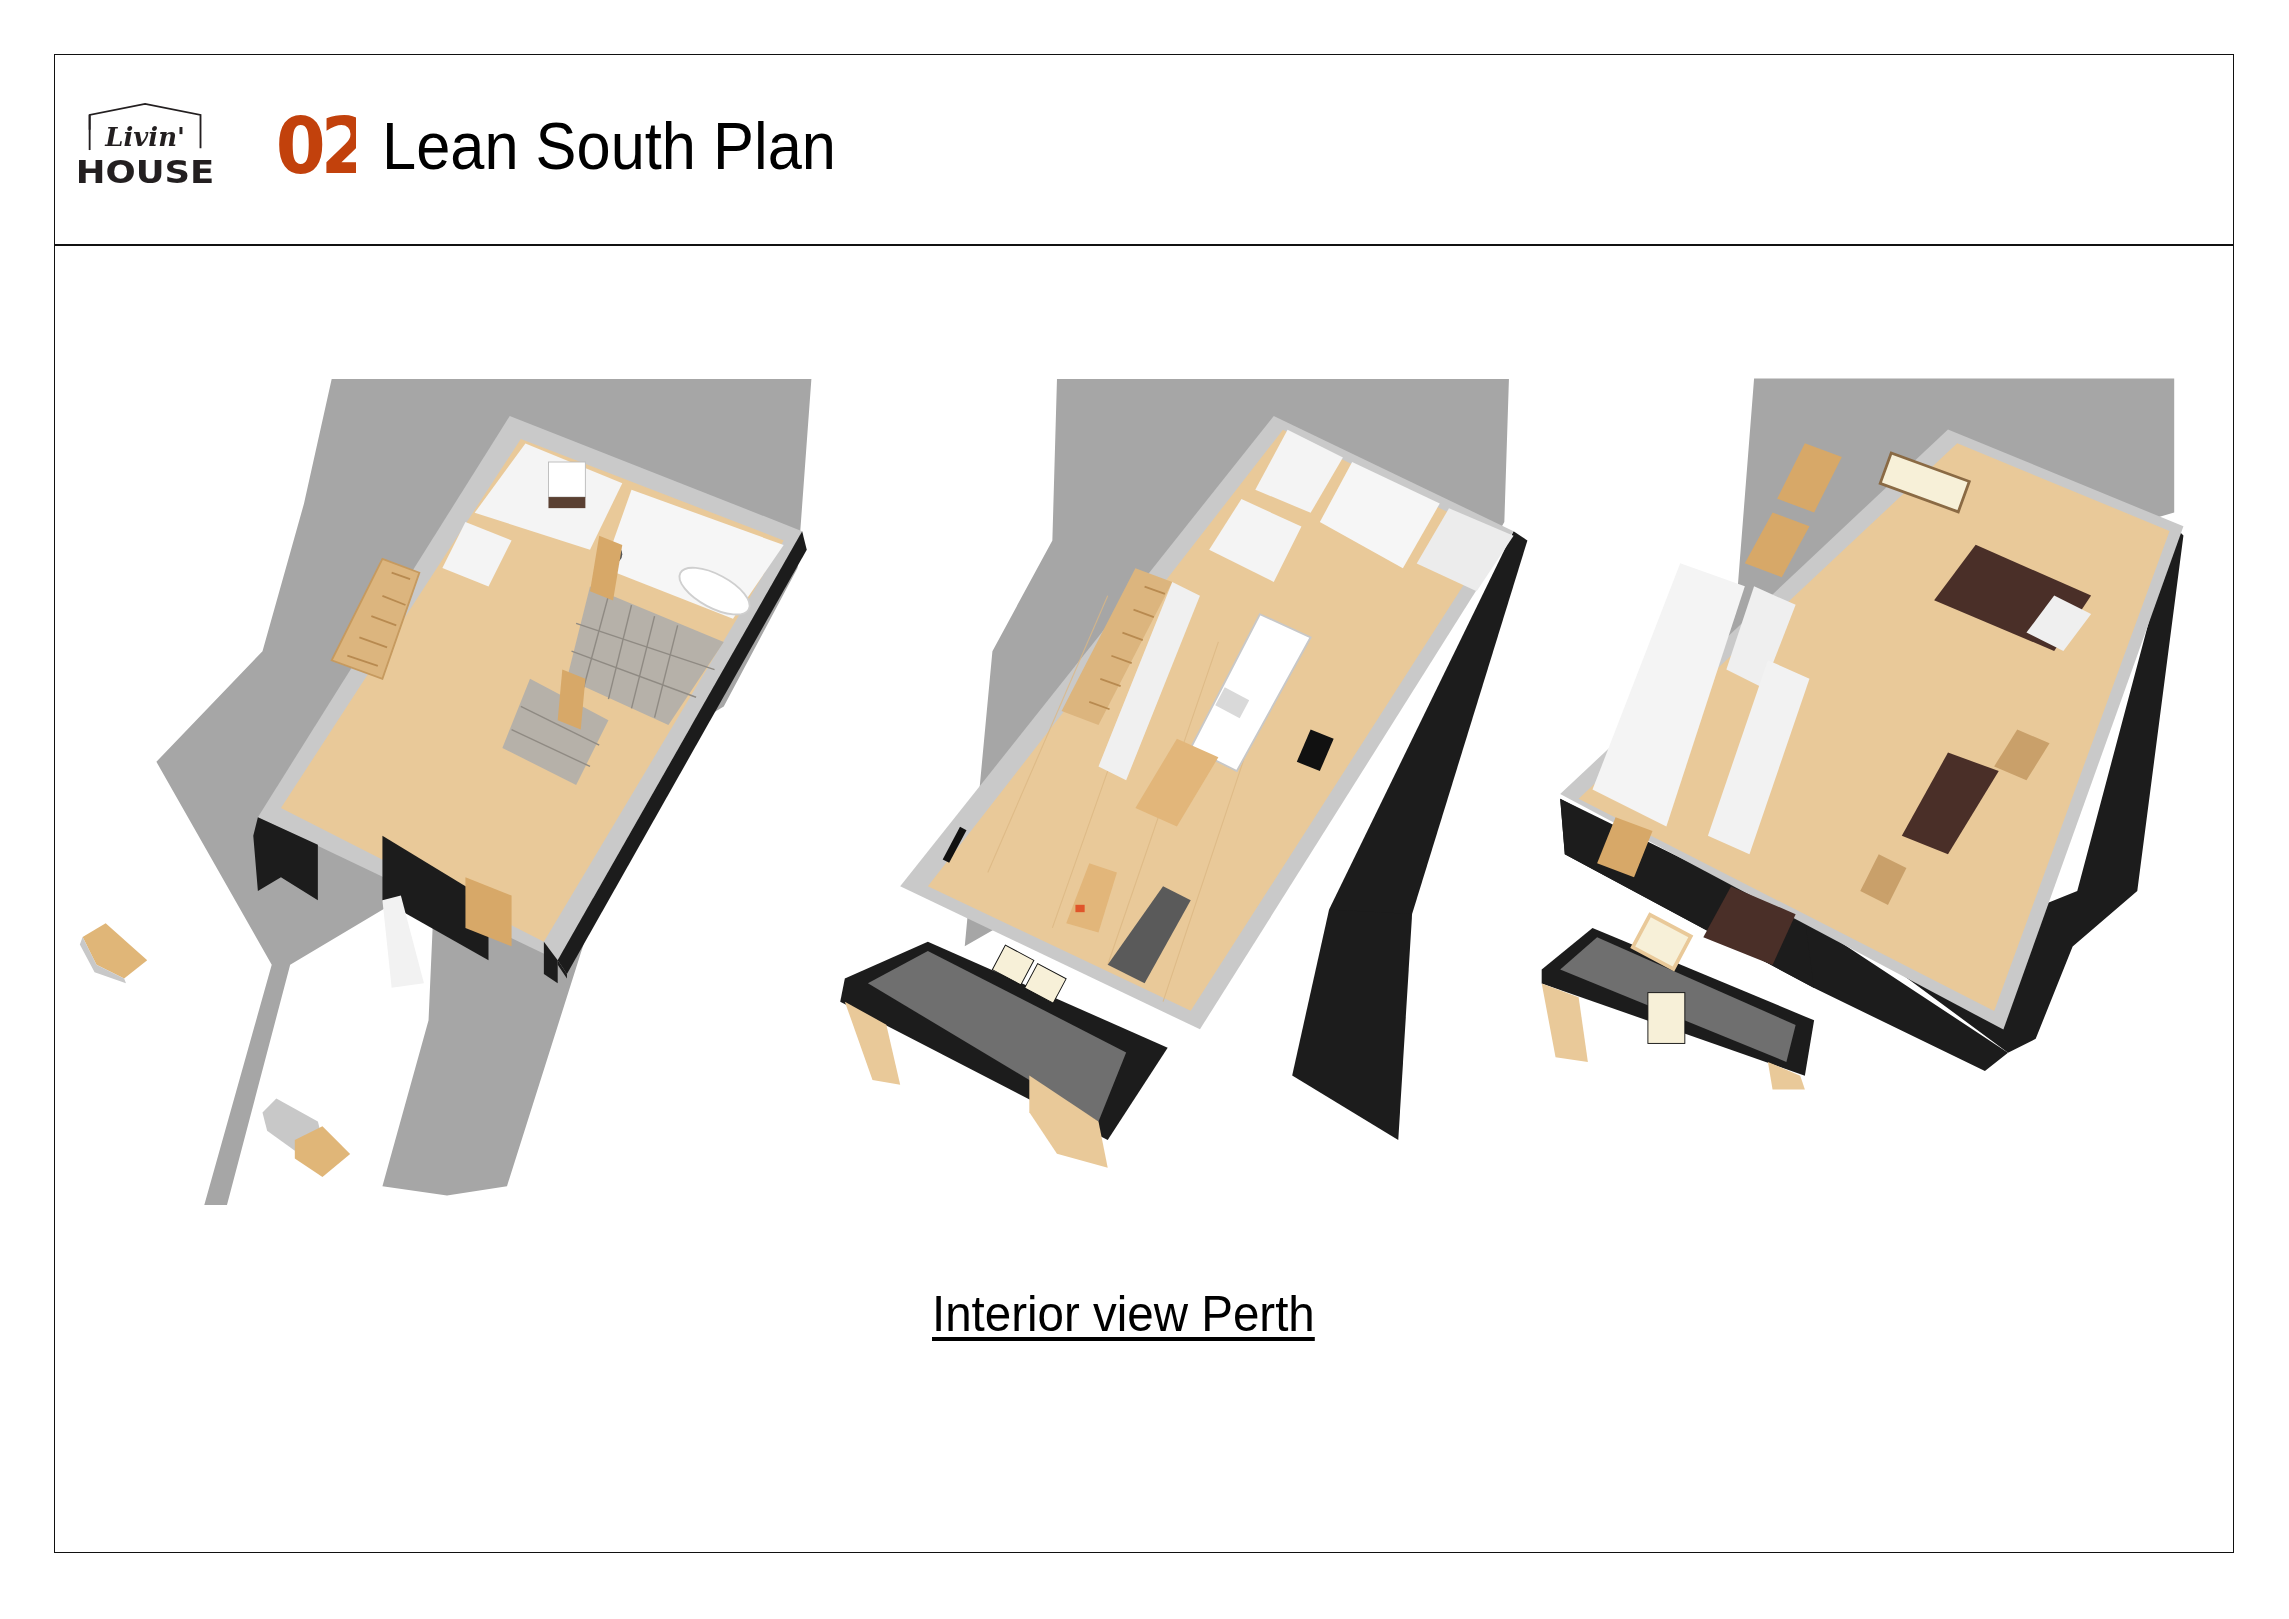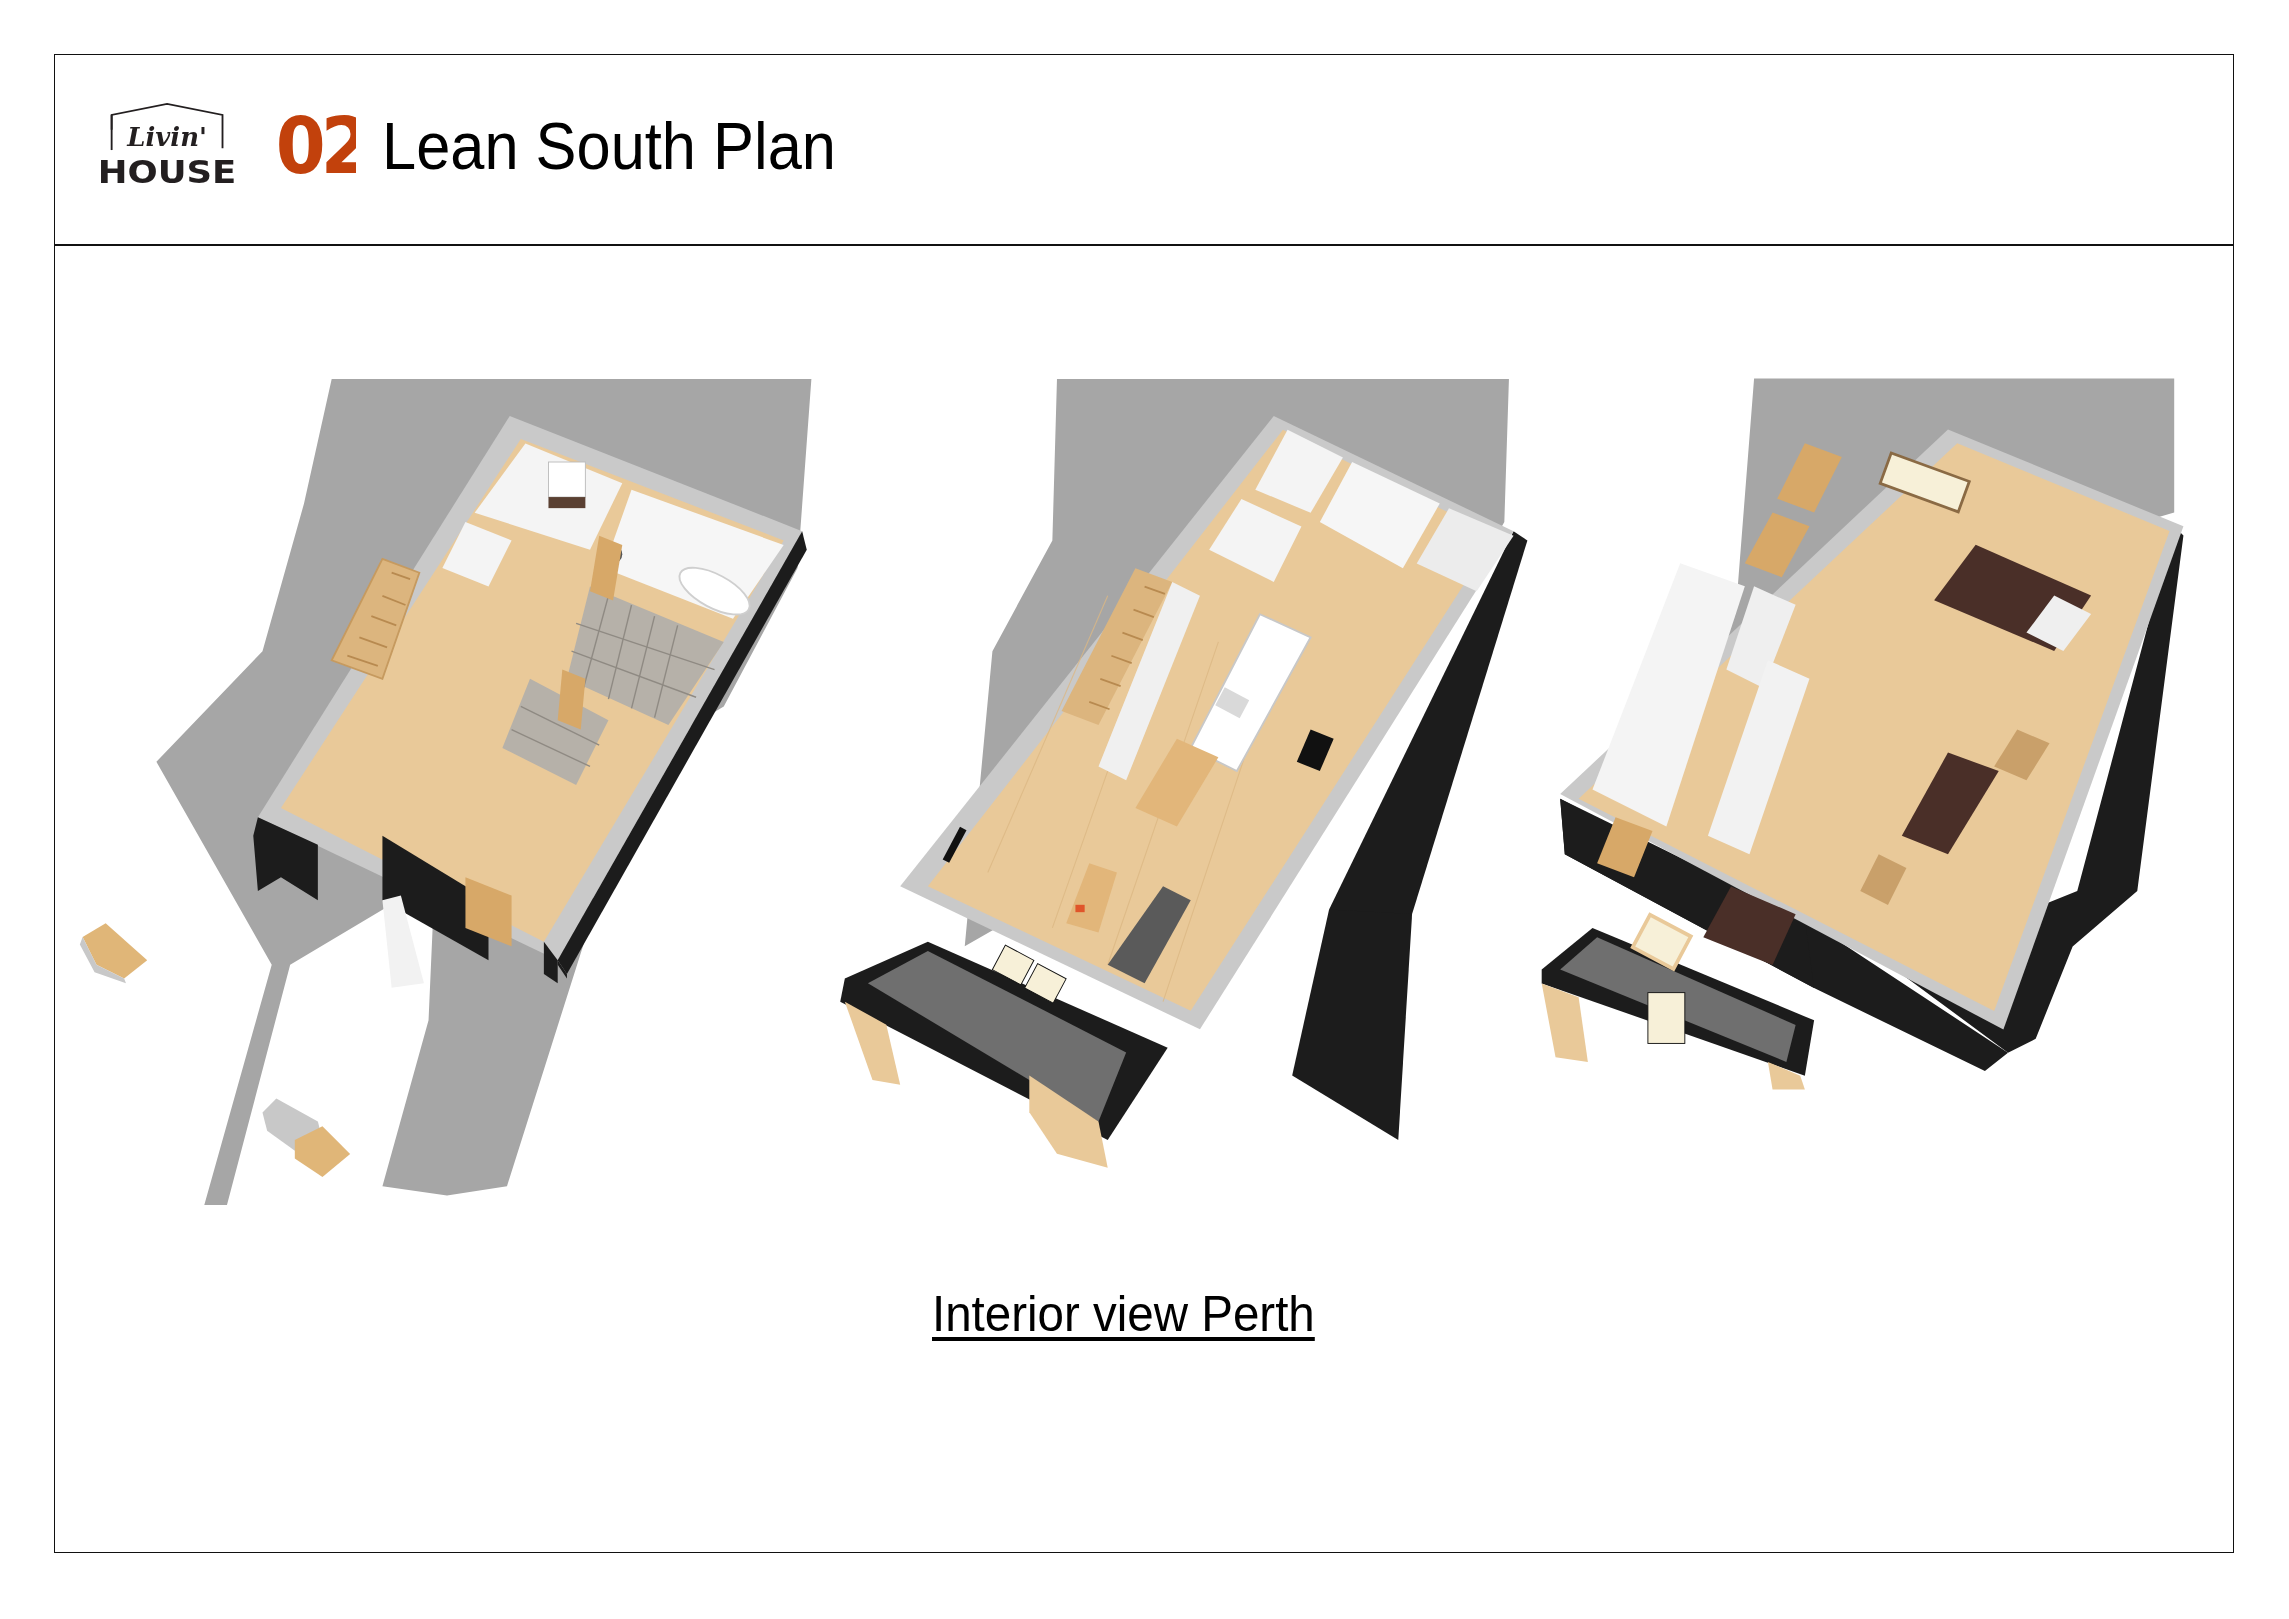--- a/index.html
+++ b/index.html
@@ -1,19 +1,19 @@
 <!DOCTYPE html>
 <html style="font-size:14.8px"><head>
 <meta charset="utf-8">
 <style>
   html, body { margin:0; padding:0; background:#ffffff; }
   body { width:2290px; height:1620px; position:relative; overflow:hidden; font-family:"Liberation Sans", sans-serif; }
   .frame { position:absolute; left:54px; top:54px; width:2180px; height:1499px; border:1.8px solid #111; box-sizing:border-box; }
   .header-divider { position:absolute; left:54px; top:244px; width:2180px; height:1.8px; background:#111; }
-  .logo { position:absolute; left:95px; top:102px; width:146px; height:85px; }
+  .logo { position:absolute; left:73px; top:102px; width:146px; height:85px; }
   .logo svg { width:100%; height:100%; display:block; }
   .plan-number { position:absolute; left:268px; top:107px; font-family:"DejaVu Sans", sans-serif; font-weight:bold; font-size:78px; line-height:78px; color:#c2410c; letter-spacing:-5.5px; width:88px; overflow:hidden; text-align:right; }
   .plan-number span { display:inline-block; transform:scaleX(0.92); transform-origin:right; }
   .plan-title { position:absolute; left:382px; top:109px; font-family:"Liberation Sans", sans-serif; font-size:66px; line-height:74px; color:#000; transform:scaleX(0.93); transform-origin:left; white-space:nowrap; }
   .render { position:absolute; }
   .render svg { width:100%; height:100%; display:block; }
   .caption { position:absolute; left:932px; top:1287px; font-family:"Liberation Sans", sans-serif; font-size:50px; line-height:55px; color:#000; text-decoration:underline; text-decoration-thickness:3.7px; text-underline-offset:5.5px; white-space:nowrap; transform:scaleX(0.95); transform-origin:left; }
 </style>
 </head>
 <body>

